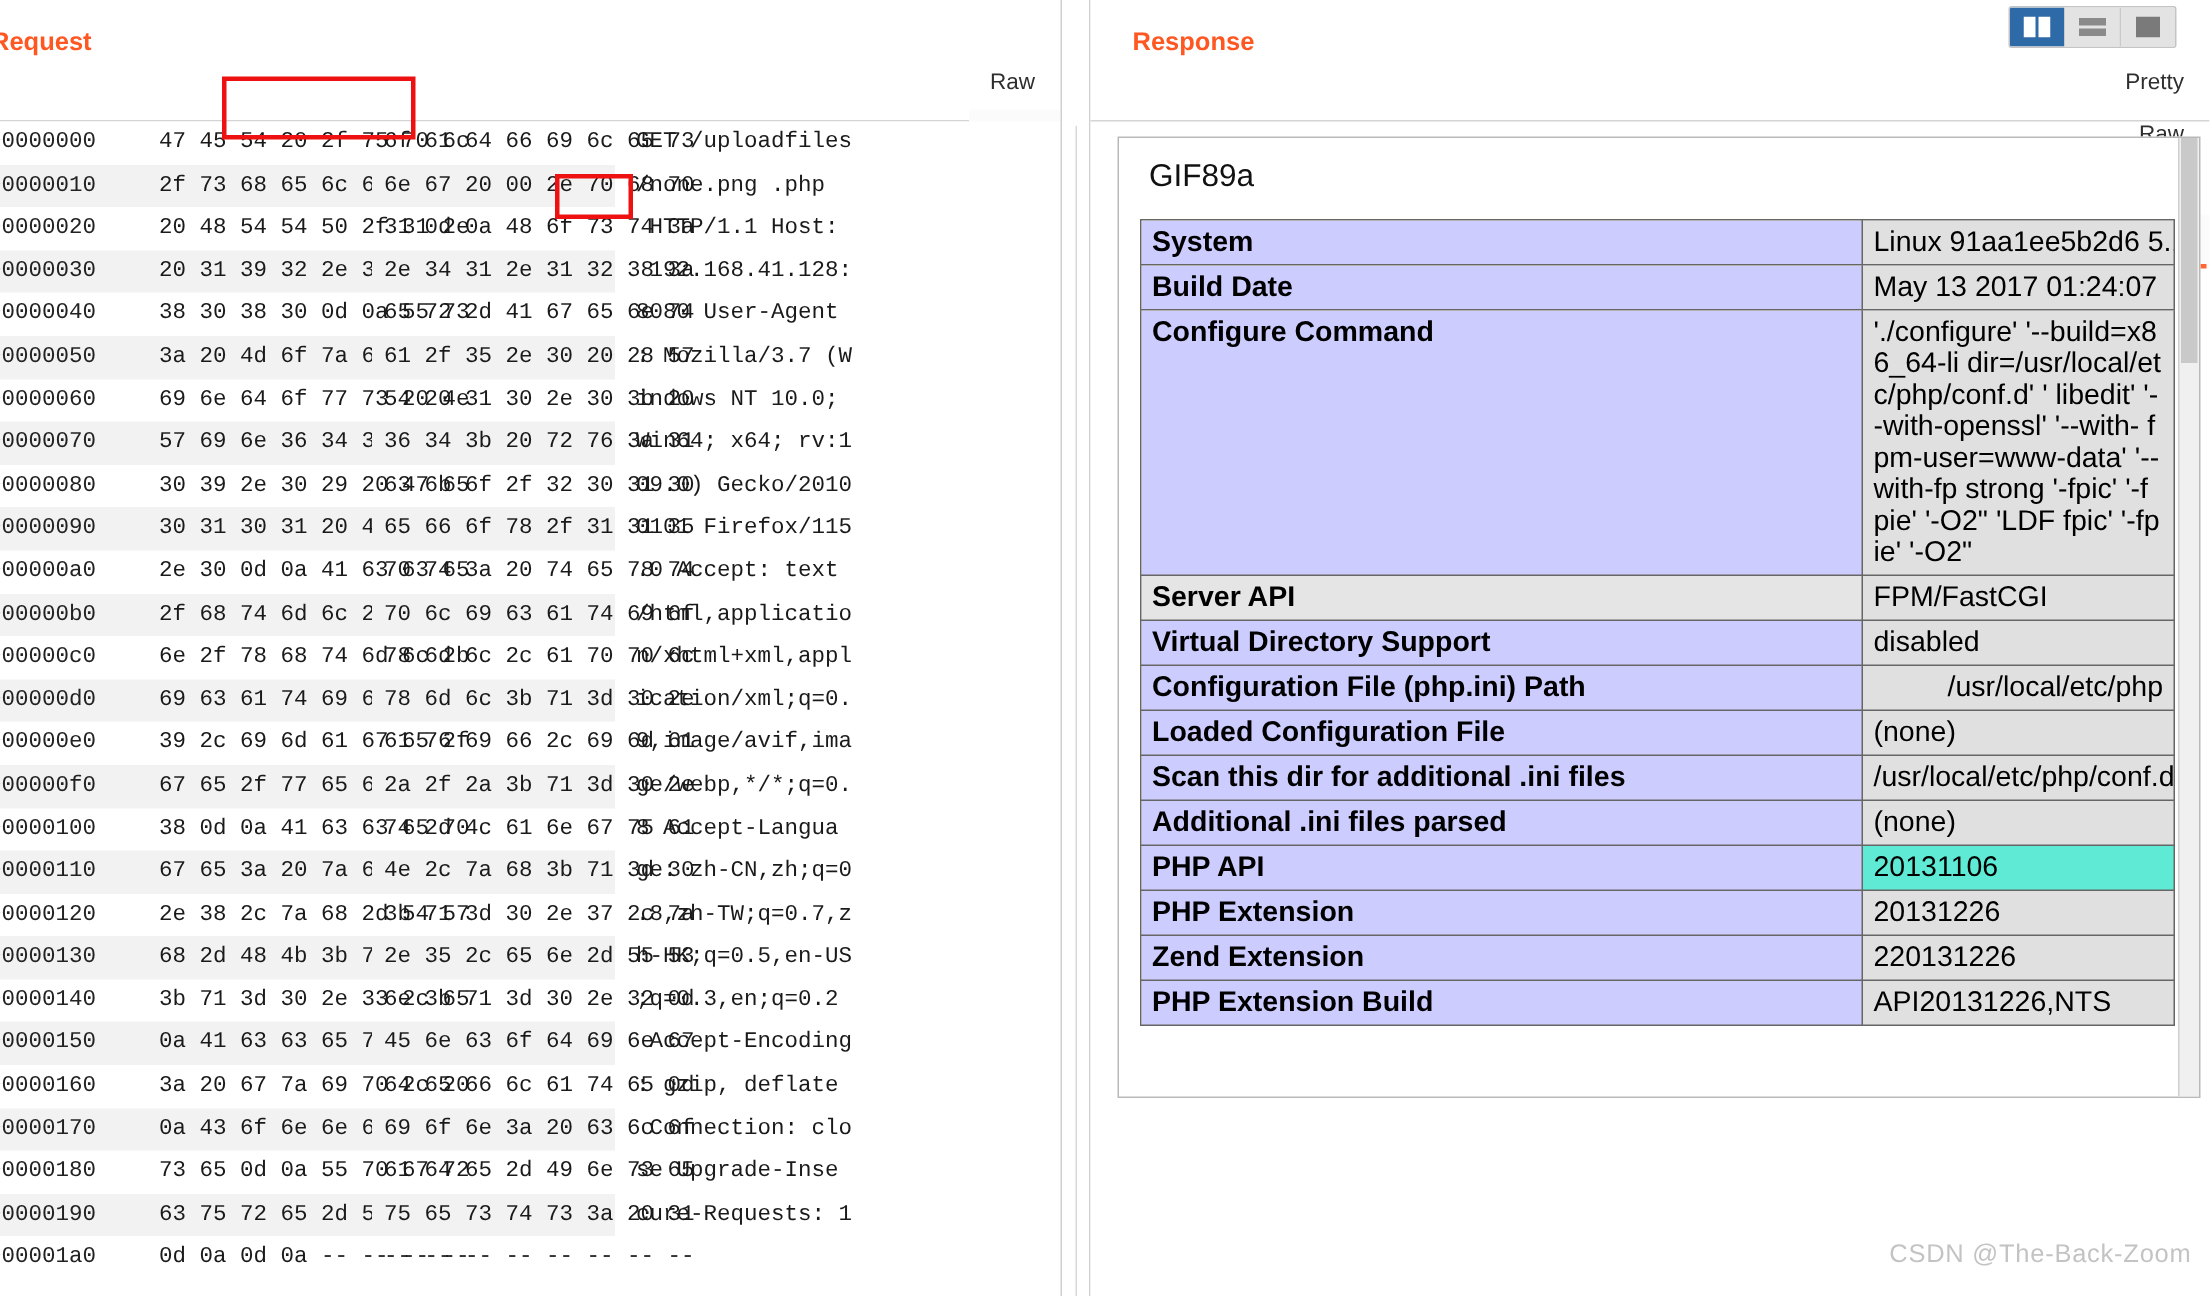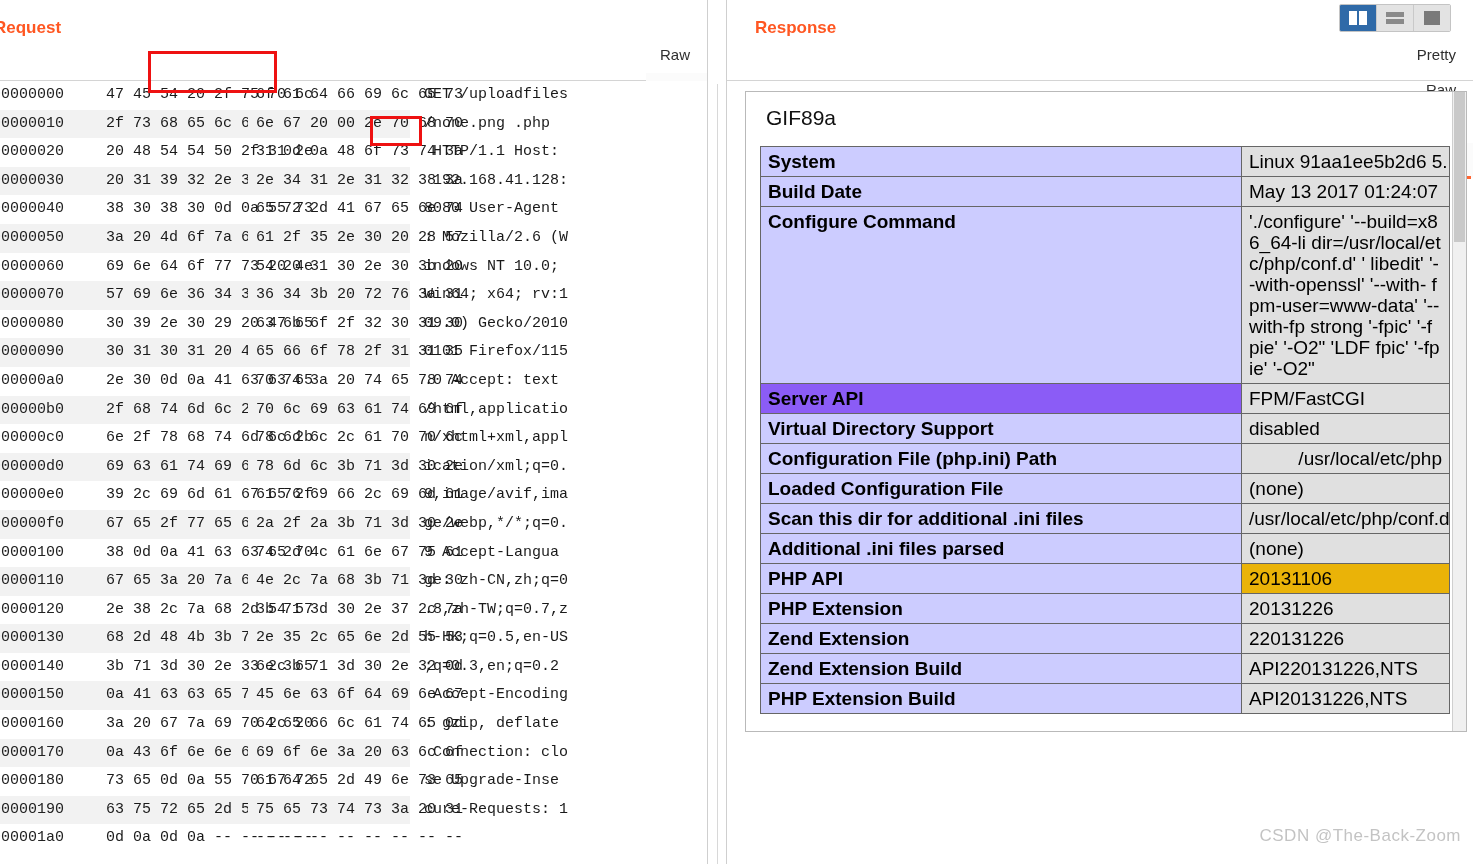--- a/index.html
+++ b/index.html
@@ -146,32 +146,32 @@
         </div>
       </div>
     </div>
 
     <div class="hexview" id="hexview">
         <div class="hexrow"><div class="off">00000000</div><div class="b1">47 45 54 20 2f 75 70 6c</div><div class="b2">6f 61 64 66 69 6c 65 73</div><div class="asc">GET /uploadfiles</div></div>
         <div class="hexrow alt"><div class="off">00000010</div><div class="b1">2f 73 68 65 6c 6c 2e 70</div><div class="b2">6e 67 20 00 2e 70 68 70</div><div class="asc">/none.png .php</div></div>
         <div class="hexrow"><div class="off">00000020</div><div class="b1">20 48 54 54 50 2f 31 2e</div><div class="b2">31 0d 0a 48 6f 73 74 3a</div><div class="asc"> HTTP/1.1 Host:</div></div>
         <div class="hexrow alt"><div class="off">00000030</div><div class="b1">20 31 39 32 2e 31 36 38</div><div class="b2">2e 34 31 2e 31 32 38 3a</div><div class="asc"> 192.168.41.128:</div></div>
         <div class="hexrow"><div class="off">00000040</div><div class="b1">38 30 38 30 0d 0a 55 73</div><div class="b2">65 72 2d 41 67 65 6e 74</div><div class="asc">8080 User-Agent</div></div>
-        <div class="hexrow alt"><div class="off">00000050</div><div class="b1">3a 20 4d 6f 7a 69 6c 6c</div><div class="b2">61 2f 35 2e 30 20 28 57</div><div class="asc">: Mozilla/2.6 (W</div></div>
+        <div class="hexrow alt"><div class="off">00000050</div><div class="b1">3a 20 4d 6f 7a 69 6c 6c</div><div class="b2">61 2f 35 2e 30 20 28 57</div><div class="asc">: Mozilla/3.7 (W</div></div>
         <div class="hexrow"><div class="off">00000060</div><div class="b1">69 6e 64 6f 77 73 20 4e</div><div class="b2">54 20 31 30 2e 30 3b 20</div><div class="asc">indows NT 10.0; </div></div>
         <div class="hexrow alt"><div class="off">00000070</div><div class="b1">57 69 6e 36 34 3b 20 78</div><div class="b2">36 34 3b 20 72 76 3a 31</div><div class="asc">Win64; x64; rv:1</div></div>
         <div class="hexrow"><div class="off">00000080</div><div class="b1">30 39 2e 30 29 20 47 65</div><div class="b2">63 6b 6f 2f 32 30 31 30</div><div class="asc">09.0) Gecko/2010</div></div>
         <div class="hexrow alt"><div class="off">00000090</div><div class="b1">30 31 30 31 20 46 69 72</div><div class="b2">65 66 6f 78 2f 31 31 35</div><div class="asc">0101 Firefox/115</div></div>
         <div class="hexrow"><div class="off">000000a0</div><div class="b1">2e 30 0d 0a 41 63 63 65</div><div class="b2">70 74 3a 20 74 65 78 74</div><div class="asc">.0 Accept: text</div></div>
         <div class="hexrow alt"><div class="off">000000b0</div><div class="b1">2f 68 74 6d 6c 2c 61 70</div><div class="b2">70 6c 69 63 61 74 69 6f</div><div class="asc">/html,applicatio</div></div>
         <div class="hexrow"><div class="off">000000c0</div><div class="b1">6e 2f 78 68 74 6d 6c 2b</div><div class="b2">78 6d 6c 2c 61 70 70 6c</div><div class="asc">n/xhtml+xml,appl</div></div>
         <div class="hexrow alt"><div class="off">000000d0</div><div class="b1">69 63 61 74 69 6f 6e 2f</div><div class="b2">78 6d 6c 3b 71 3d 30 2e</div><div class="asc">ication/xml;q=0.</div></div>
         <div class="hexrow"><div class="off">000000e0</div><div class="b1">39 2c 69 6d 61 67 65 2f</div><div class="b2">61 76 69 66 2c 69 6d 61</div><div class="asc">9,image/avif,ima</div></div>
         <div class="hexrow alt"><div class="off">000000f0</div><div class="b1">67 65 2f 77 65 62 70 2c</div><div class="b2">2a 2f 2a 3b 71 3d 30 2e</div><div class="asc">ge/webp,*/*;q=0.</div></div>
-        <div class="hexrow"><div class="off">00000100</div><div class="b1">38 0d 0a 41 63 63 65 70</div><div class="b2">74 2d 4c 61 6e 67 75 61</div><div class="asc">9 Accept-Langua</div></div>
+        <div class="hexrow"><div class="off">00000100</div><div class="b1">38 0d 0a 41 63 63 65 70</div><div class="b2">74 2d 4c 61 6e 67 75 61</div><div class="asc">8 Accept-Langua</div></div>
         <div class="hexrow alt"><div class="off">00000110</div><div class="b1">67 65 3a 20 7a 68 2d 43</div><div class="b2">4e 2c 7a 68 3b 71 3d 30</div><div class="asc">ge: zh-CN,zh;q=0</div></div>
         <div class="hexrow"><div class="off">00000120</div><div class="b1">2e 38 2c 7a 68 2d 54 57</div><div class="b2">3b 71 3d 30 2e 37 2c 7a</div><div class="asc">.8,zh-TW;q=0.7,z</div></div>
         <div class="hexrow alt"><div class="off">00000130</div><div class="b1">68 2d 48 4b 3b 71 3d 30</div><div class="b2">2e 35 2c 65 6e 2d 55 53</div><div class="asc">h-HK;q=0.5,en-US</div></div>
         <div class="hexrow"><div class="off">00000140</div><div class="b1">3b 71 3d 30 2e 33 2c 65</div><div class="b2">6e 3b 71 3d 30 2e 32 0d</div><div class="asc">;q=0.3,en;q=0.2</div></div>
         <div class="hexrow alt"><div class="off">00000150</div><div class="b1">0a 41 63 63 65 70 74 2d</div><div class="b2">45 6e 63 6f 64 69 6e 67</div><div class="asc"> Accept-Encoding</div></div>
         <div class="hexrow"><div class="off">00000160</div><div class="b1">3a 20 67 7a 69 70 2c 20</div><div class="b2">64 65 66 6c 61 74 65 0d</div><div class="asc">: gzip, deflate</div></div>
         <div class="hexrow alt"><div class="off">00000170</div><div class="b1">0a 43 6f 6e 6e 65 63 74</div><div class="b2">69 6f 6e 3a 20 63 6c 6f</div><div class="asc"> Connection: clo</div></div>
         <div class="hexrow"><div class="off">00000180</div><div class="b1">73 65 0d 0a 55 70 67 72</div><div class="b2">61 64 65 2d 49 6e 73 65</div><div class="asc">se Upgrade-Inse</div></div>
         <div class="hexrow alt"><div class="off">00000190</div><div class="b1">63 75 72 65 2d 52 65 71</div><div class="b2">75 65 73 74 73 3a 20 31</div><div class="asc">cure-Requests: 1</div></div>
         <div class="hexrow"><div class="off">000001a0</div><div class="b1">0d 0a 0d 0a -- -- -- --</div><div class="b2">-- -- -- -- -- -- -- --</div><div class="asc"></div></div>
@@ -243,21 +243,21 @@
               </tr>
               <tr>
                 <td class="k" style="background: rgb(204, 204, 255);">Build Date</td>
                 <td class="v" style="background: rgb(224, 224, 224);">May 13 2017 01:24:07</td>
               </tr>
               <tr>
                 <td class="k" style="background: rgb(204, 204, 255);">Configure Command</td>
                 <td class="v wrap" style="background: rgb(224, 224, 224);">'./configure'  '--build=x86_64-li dir=/usr/local/etc/php/conf.d' ' libedit' '--with-openssl' '--with- fpm-user=www-data' '--with-fp strong '-fpic' '-fpie' '-O2" 'LDF fpic' '-fpie' '-O2"</td>
               </tr>
               <tr>
-                <td class="k" style="background: #8b5cf6;">Server API</td>
+                <td class="k" style="background: #e5e5e5;">Server API</td>
                 <td class="v" style="background: rgb(224, 224, 224);">FPM/FastCGI</td>
               </tr>
               <tr>
                 <td class="k" style="background: rgb(204, 204, 255);">Virtual Directory Support</td>
                 <td class="v" style="background: rgb(224, 224, 224);">disabled</td>
               </tr>
               <tr>
                 <td class="k" style="background: rgb(204, 204, 255);">Configuration File (php.ini) Path</td>
                 <td class="v" style="background: rgb(224, 224, 224); text-align: right;">/usr/local/etc/php</td>
               </tr>
@@ -268,35 +268,31 @@
               <tr>
                 <td class="k" style="background: rgb(204, 204, 255);">Scan this dir for additional .ini files</td>
                 <td class="v" style="background: rgb(224, 224, 224);">/usr/local/etc/php/conf.d</td>
               </tr>
               <tr>
                 <td class="k" style="background: rgb(204, 204, 255);">Additional .ini files parsed</td>
                 <td class="v" style="background: rgb(224, 224, 224);">(none)</td>
               </tr>
               <tr>
                 <td class="k" style="background: rgb(204, 204, 255);">PHP API</td>
-                <td class="v" style="background: #eab308;">20131106</td>
+                <td class="v" style="background: #5eead4;">20131106</td>
               </tr>
               <tr>
                 <td class="k" style="background: rgb(204, 204, 255);">PHP Extension</td>
                 <td class="v" style="background: rgb(224, 224, 224);">20131226</td>
               </tr>
               <tr>
                 <td class="k" style="background: rgb(204, 204, 255);">Zend Extension</td>
                 <td class="v" style="background: rgb(224, 224, 224);">220131226</td>
               </tr>
               <tr>
-                <td class="k" style="background: rgb(204, 204, 255);">Zend Extension Build</td>
-                <td class="v" style="background: rgb(224, 224, 224);">API220131226,NTS</td>
-              </tr>
-              <tr>
                 <td class="k" style="background: rgb(204, 204, 255);">PHP Extension Build</td>
                 <td class="v" style="background: rgb(224, 224, 224);">API20131226,NTS</td>
               </tr>
             </tbody>
         </table>
       </div>
       <div class="render-scroll">
         <div class="thumb"></div>
       </div>
     </div>

